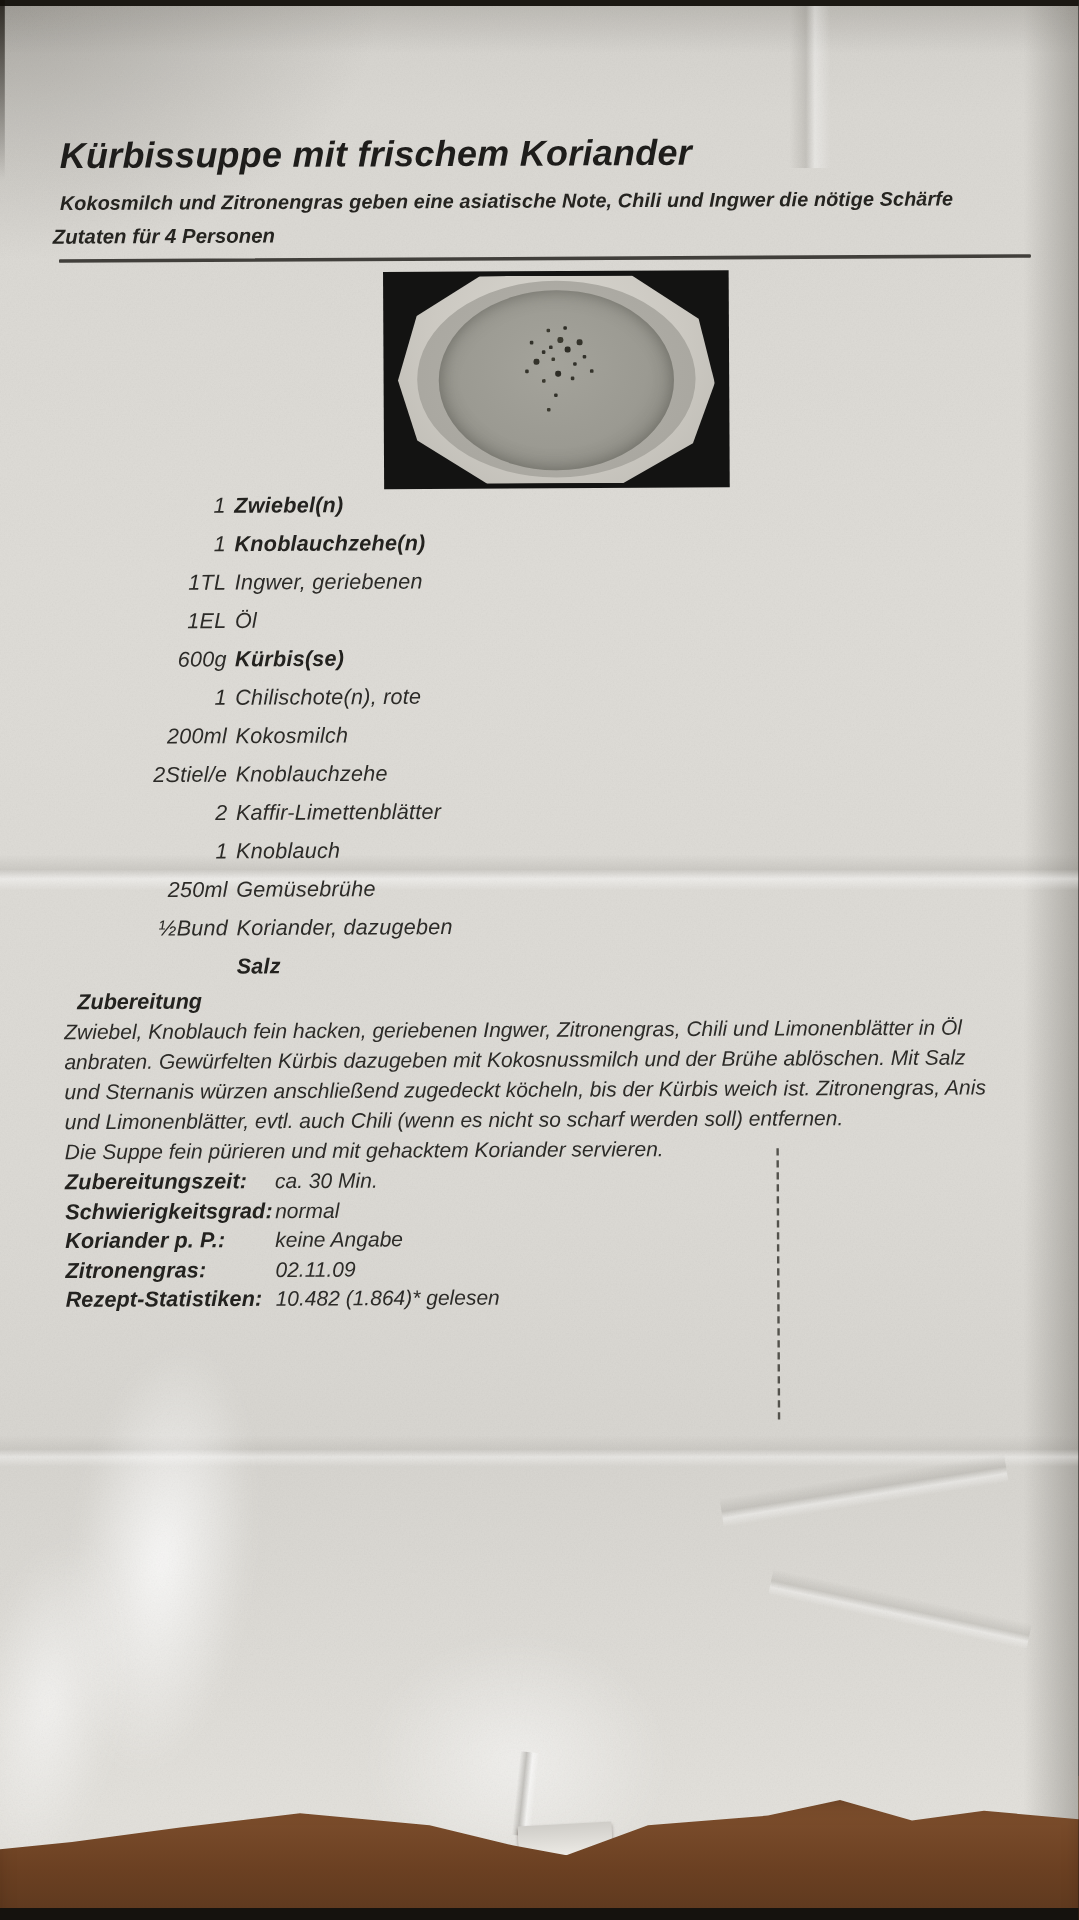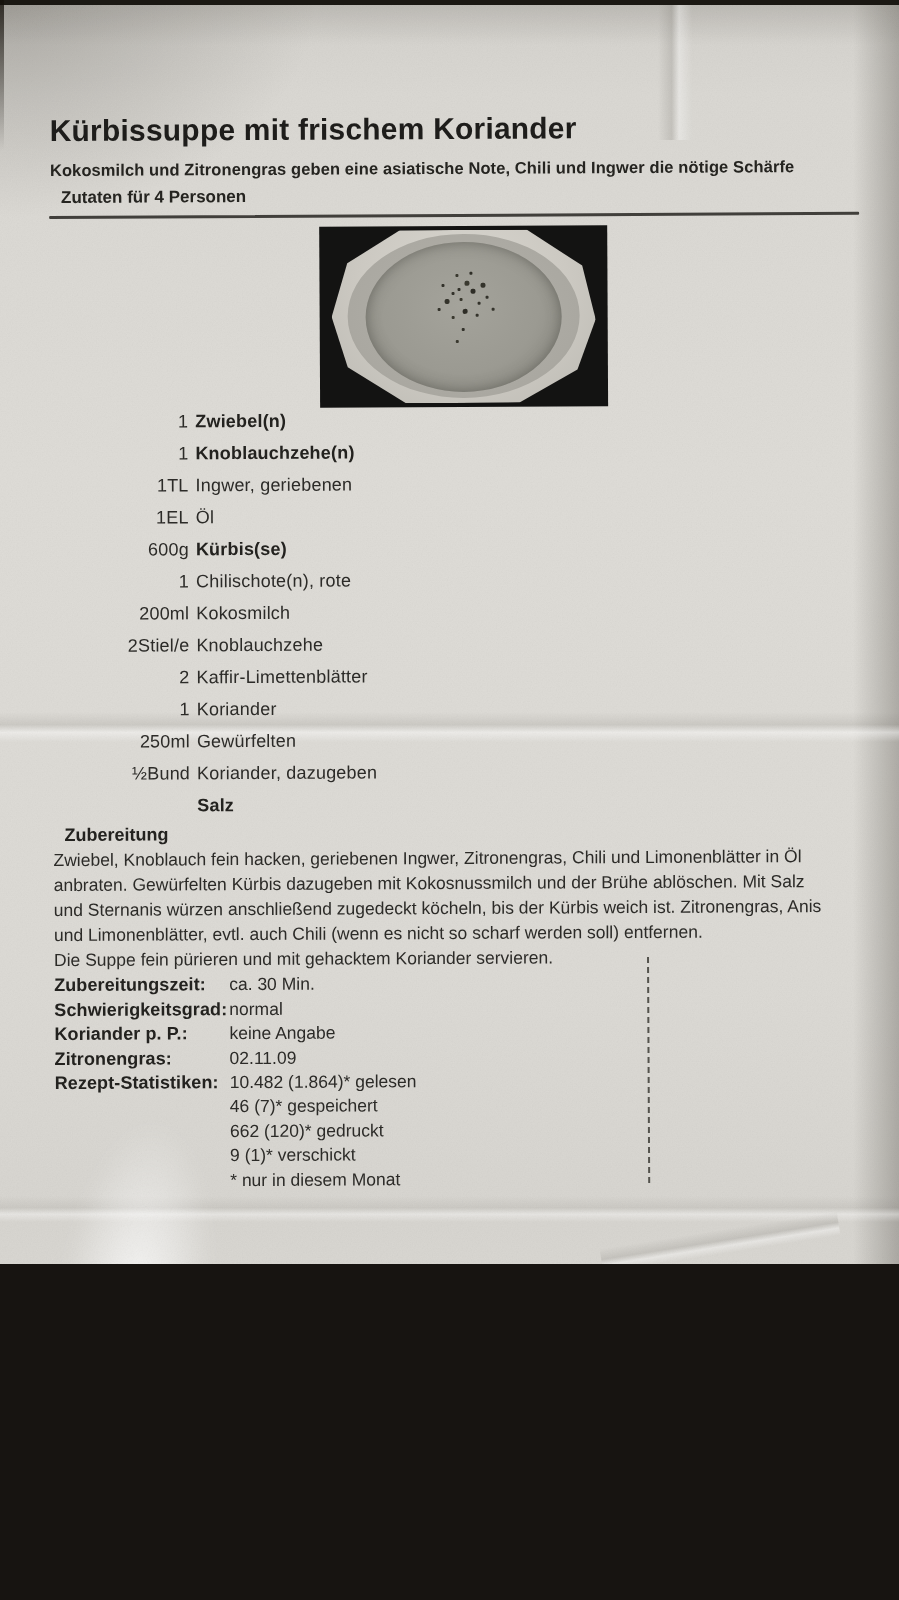--- a/index.html
+++ b/index.html
@@ -2,21 +2,21 @@
 <html><head>
 <meta charset="utf-8">
 <style>
   html,body{margin:0;padding:0;}
   body{
     width:899px;height:1600px;overflow:hidden;
     background:#171411;
     font-family:"Liberation Sans", sans-serif;
     -webkit-font-smoothing:antialiased;
   }
-  .scene{position:relative;width:899px;height:1264px;overflow:hidden;}
+  .scene{position:relative;width:899px;height:1600px;overflow:hidden;font-style:italic;}
 
   
   .wood{
     position:absolute;left:0;top:1480px;width:899px;height:120px;
     background:linear-gradient(180deg,#8a5a35 0%,#7a4c2b 30%,#6b4022 65%,#5c381e 100%);
     box-shadow:inset 0 26px 22px -12px rgba(25,12,4,.65);
   }
   .floor-dark{
     position:absolute;left:0;top:1590px;width:899px;height:10px;
     background:#15120e;
@@ -64,21 +64,21 @@
 
   
   .content{
     position:absolute;left:0;top:0;width:899px;height:1570px;
     transform:rotate(-0.3deg);transform-origin:440px 0;
     color:#2c2b28;
   }
   .abs{position:absolute;}
   .page-title{left:49px;top:112px;font-size:30px;font-weight:bold;color:#1e1d1b;letter-spacing:.2px;white-space:nowrap;}
   .page-subtitle{left:49px;top:159px;font-size:16.5px;font-weight:bold;color:#252420;letter-spacing:.1px;white-space:nowrap;}
-  .servings{left:60px;top:186px;font-size:17px;font-weight:bold;color:#252420;}
+  .servings{left:43px;top:186px;font-size:17px;font-weight:bold;color:#252420;}
   .rule{left:48px;top:214px;width:810px;height:3px;background:#413f3b;border-radius:1px;}
 
   
   .photo{left:318px;top:226px;width:288px;height:181px;background:#131312;overflow:hidden;}
   .plate{position:absolute;left:12px;top:4px;width:264px;height:173px;
     background:radial-gradient(ellipse at 50% 30%,#d8d6cf 0%,#ccc9c2 55%,#bcbab3 100%);
     clip-path:polygon(26% 0%,74% 0%,95% 21%,100% 52%,93% 81%,71% 100%,28% 100%,6% 79%,0% 50%,6% 19%);}
   .plate-well{position:absolute;left:28px;top:8px;width:232px;height:164px;border-radius:50%;
     background:radial-gradient(ellipse at 50% 45%,#b3b1aa 0%,#aaa8a1 70%,#9e9c95 100%);}
   .soup{position:absolute;left:46px;top:16px;width:196px;height:150px;border-radius:50%;
@@ -188,25 +188,25 @@
         <div class="ing-row">
             <span class="amt">2Stiel/e</span>
             <span class="nm">Knoblauchzehe</span>
           </div>
         <div class="ing-row">
             <span class="amt">2</span>
             <span class="nm">Kaffir-Limettenblätter</span>
           </div>
         <div class="ing-row">
             <span class="amt">1</span>
-            <span class="nm">Koriander</span>
+            <span class="nm">Knoblauch</span>
           </div>
         <div class="ing-row">
             <span class="amt">250ml</span>
-            <span class="nm">Gewürfelten</span>
+            <span class="nm">Gemüsebrühe</span>
           </div>
         <div class="ing-row">
             <span class="amt">½Bund</span>
             <span class="nm">Koriander, dazugeben</span>
           </div>
         <div class="ing-row">
             <span class="amt"></span>
             <span class="nm b">Salz</span>
           </div>
       </div>
@@ -236,26 +236,20 @@
         <div class="meta-row">
             <span class="lbl">Zitronengras:</span>
             <span class="val">02.11.09</span>
           </div>
         <div class="meta-row">
             <span class="lbl">Rezept-Statistiken:</span>
             <span class="val">10.482 (1.864)* gelesen</span>
           </div>
       </div>
 
-      <div class="abs stats-extra">
-        <div>46 (7)* gespeichert</div>
-        <div>662 (120)* gedruckt</div>
-        <div>9 (1)* verschickt</div>
-        <div>* nur in diesem Monat</div>
-      </div>
 
       <div class="abs dash-line"></div>
     </div>
 
     <div class="top-edge"></div>
     <div class="left-sliver"></div>
     <div class="shade flap"></div>
   </div>
 
 </div>

